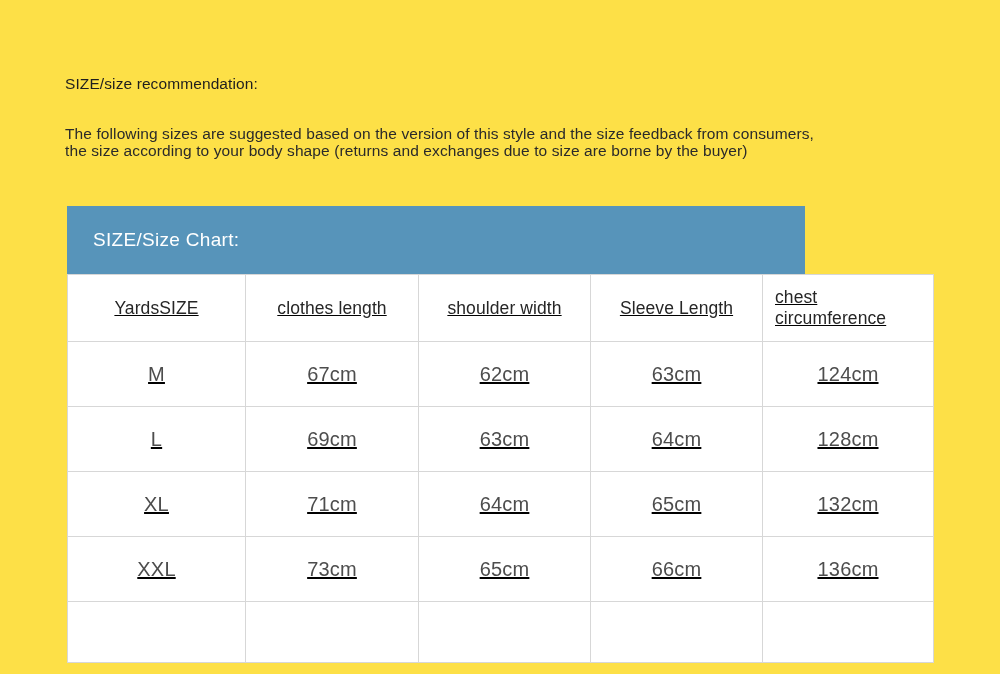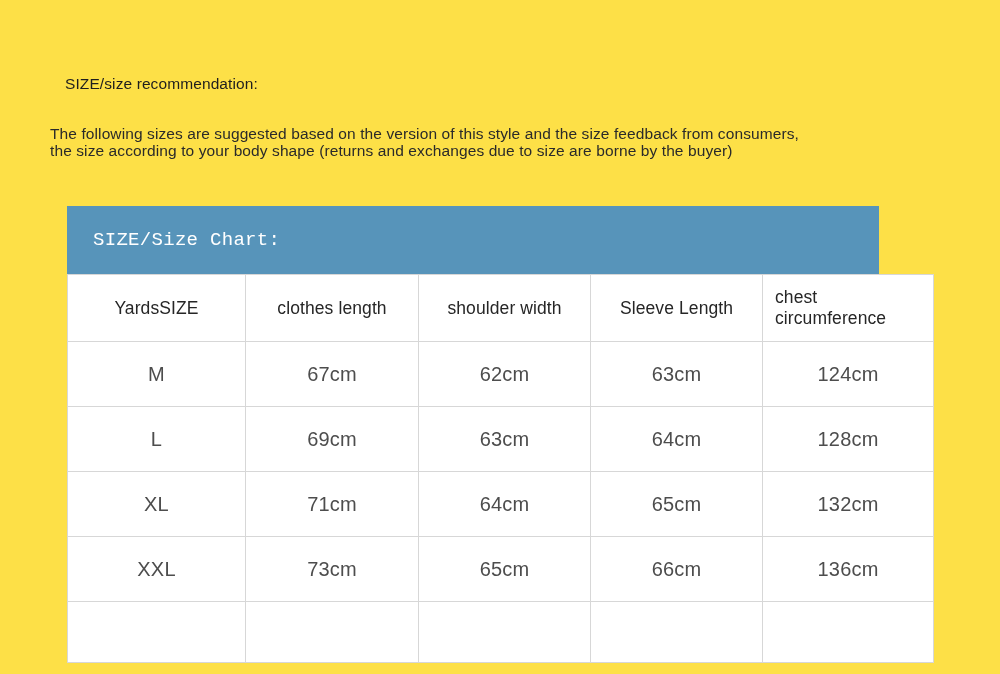--- a/index.html
+++ b/index.html
@@ -19,53 +19,53 @@
     position: absolute;
     left: 65px;
     top: 75px;
     font-size: 15.5px;
     font-weight: 500;
     color: #1e1e1e;
     letter-spacing: 0.1px;
   }
   .intro {
     position: absolute;
-    left: 50px;
+    left: 65px;
     top: 125px;
     font-size: 15.5px;
     line-height: 17.4px;
     color: #2a2a2a;
     letter-spacing: 0.1px;
   }
   .intro .line { white-space: nowrap; }
   .chart-bar {
     position: absolute;
     left: 67px;
     top: 206px;
-    width: 812px;
+    width: 738px;
     height: 68px;
     background: #5794ba;
     display: flex;
     align-items: center;
-    font-family: Liberation Mono, monospace;
   }
   .chart-bar .bar-title {
     color: #ffffff;
     font-size: 19px;
     padding-left: 26px;
     letter-spacing: 0.3px;
   }
   table.size-table {
     position: absolute;
     left: 67px;
     top: 274px;
     width: 866px;
     border-collapse: collapse;
     table-layout: fixed;
     background: #ffffff;
+    text-decoration: underline;
   }
   .size-table th,
   .size-table td {
     border: 1px solid #d7d7d7;
     background: #ffffff;
     vertical-align: middle;
   }
   .size-table th {
     height: 64px;
     font-size: 17.5px;

